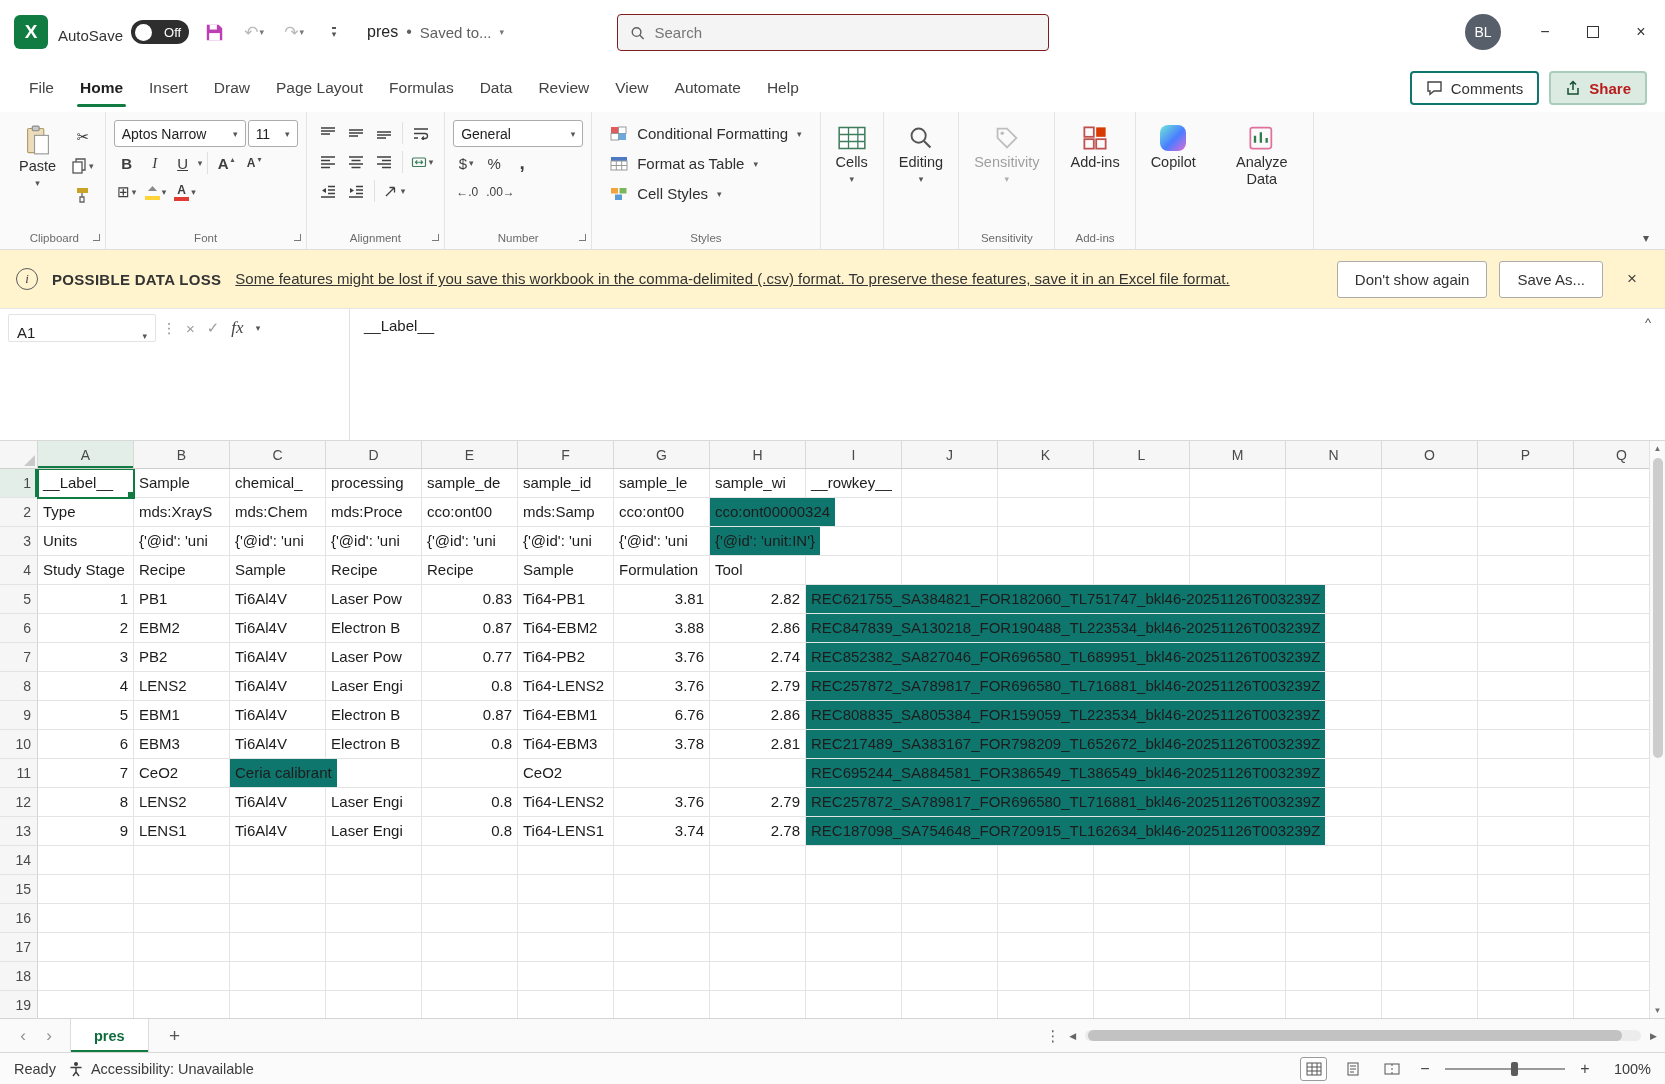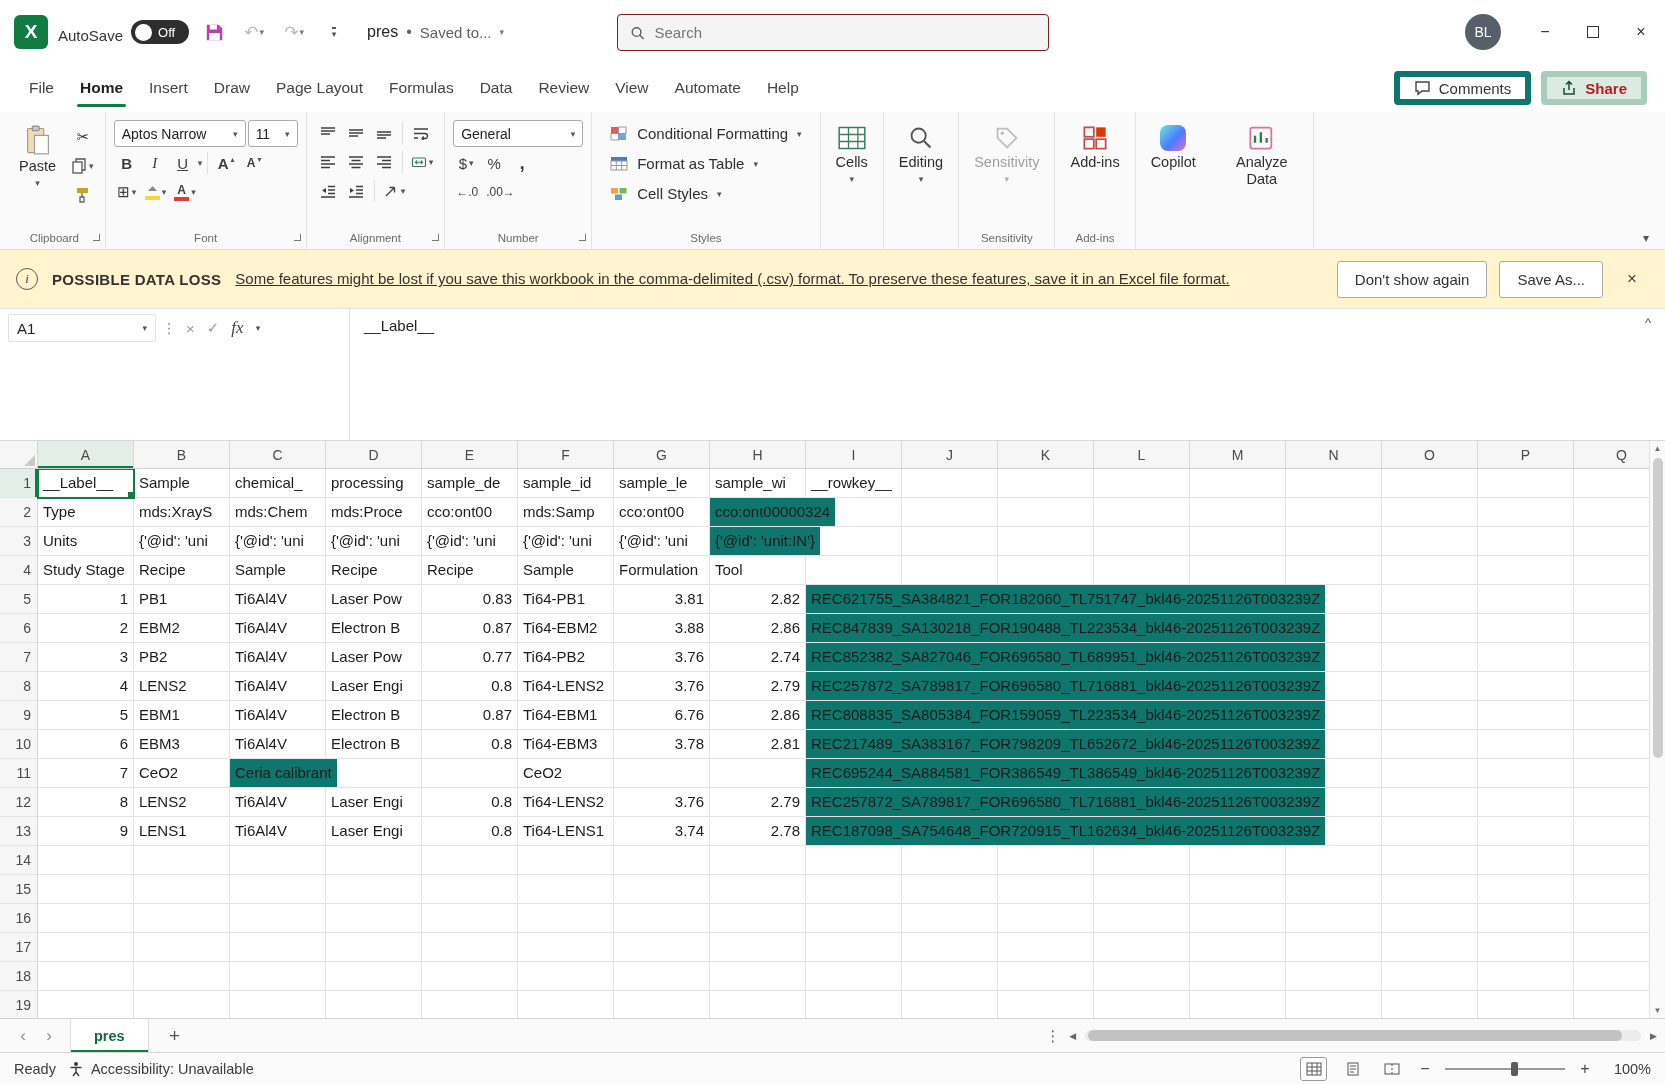--- a/index.html
+++ b/index.html
@@ -4,21 +4,21 @@
 <style>
   * { box-sizing: border-box; margin: 0; padding: 0; }
   html,body { width:1665px; height:1084px; overflow:hidden; }
   body { font-family:"Liberation Sans", sans-serif; background:#fff; color:#222; }
   .app { width:1665px; height:1084px; display:flex; flex-direction:column; background:#fff; }
 
   
   .titlebar { height:64px; flex:none; display:flex; align-items:center; gap:10px; padding-left:14px; background:#fff; position:relative; }
   .excel-logo { width:34px; height:34px; background:#107C41; border-radius:6px; color:#fff; font-weight:700; font-size:19px; display:flex; align-items:center; justify-content:center; flex:none; }
   .autosave { display:flex; align-items:flex-end; gap:8px; font-size:15px; color:#333; }
-  .toggle { width:58px; height:24px; background:#2e2e2e; border-radius:12px; display:flex; align-items:center; gap:6px; padding:0 8px 0 4px; color:#fff; font-size:13px; cursor:pointer; }
+  .toggle { width:58px; height:24px; background:#2e2e2e; border-radius:12px; display:flex; align-items:center; gap:12px; padding:0 8px 0 4px; color:#fff; font-size:13px; cursor:pointer; }
   .knob { width:17px; height:17px; background:#fff; border-radius:50%; flex:none; }
   .qat-btn { min-width:30px; height:30px; display:flex; align-items:center; justify-content:center; border-radius:4px; font-size:17px; color:#444; gap:1px; }
   .qat-btn.disabled { color:#B9B9B9; }
   .mini-chev { font-size:9px; color:#777; }
   .cq-ico { display:inline-block; border-top:2px solid #555; padding-top:1px; font-size:9px; color:#555; line-height:8px; }
   .doc-title { display:flex; align-items:center; gap:8px; font-size:16px; color:#252525; margin-left:8px; cursor:pointer; }
   .doc-status { color:#616161; font-size:15px; }
   .bullet { color:#616161; }
   .search { position:absolute; left:50%; top:14px; transform:translateX(-50%); width:432px; height:37px; background:#F4F4F4; border:1px solid #7f1d1d; border-radius:4px; display:flex; align-items:center; gap:10px; padding:0 12px; }
   .search input { border:none; background:transparent; outline:none; font-size:15px; color:#5f5f5f; width:100%; font-family:inherit; }
@@ -26,21 +26,21 @@
   .avatar { width:36px; height:36px; border-radius:50%; background:#57606A; color:#fff; font-size:14px; font-weight:400; display:flex; align-items:center; justify-content:center; margin-right:20px; }
   .winbtn { width:48px; height:100%; display:flex; align-items:center; justify-content:center; font-size:16px; color:#333; }
   .maxbox { width:12px; height:12px; border:1.5px solid #333; display:inline-block; }
 
   
   .tabrow { height:48px; flex:none; display:flex; align-items:center; padding-left:16px; background:#fff; }
   .rtab { padding:0 13px; height:100%; display:flex; align-items:center; font-size:15.5px; color:#444; position:relative; cursor:pointer; }
   .rtab.active { font-weight:700; color:#1f1f1f; }
   .rtab.active::after { content:''; position:absolute; left:10px; right:10px; bottom:5px; height:3px; background:#107C41; border-radius:2px; }
   .tabrow-right { margin-left:auto; display:flex; gap:10px; padding-right:18px; align-items:center; }
-  .pillbtn { height:34px; border:6px solid #0f766e; border-radius:4px; background:#fff; display:flex; align-items:center; gap:8px; padding:0 14px; font-size:15px; color:#333; cursor:pointer; }
+  .pillbtn { height:34px; border:2px solid #0f766e; border-radius:4px; background:#fff; display:flex; align-items:center; gap:8px; padding:0 14px; font-size:15px; color:#333; cursor:pointer; }
   .sharebtn { background:#DCEBE2; border-color:#A9CDBA; color:#b91c1c; font-weight:600; }
 
   
   .ribbon { height:138px; flex:none; background:#FAFAFA; border-bottom:1px solid #DEDEDE; display:flex; position:relative; padding-left:4px; }
   .rgroup { display:flex; flex-direction:column; border-right:1px solid #E4E4E4; padding:6px 8px 0; position:relative; flex:none; }
   .rg-body { flex:1; display:flex; gap:6px; align-items:flex-start; }
   .rg-label { height:22px; display:flex; align-items:center; justify-content:center; font-size:11.5px; color:#6b6b6b; }
   .launcher { position:absolute; right:5px; bottom:8px; width:7px; height:7px; border-right:1.5px solid #7a7a7a; border-bottom:1.5px solid #7a7a7a; cursor:pointer; }
   .bigbtn { display:flex; flex-direction:column; align-items:center; gap:3px; padding:7px 7px 3px; border-radius:4px; font-size:14.5px; color:#2f2f2f; text-align:center; line-height:1.15; cursor:pointer; }
   .chev { font-size:9px; color:#555; }
@@ -66,21 +66,21 @@
   .warn-ico { width:22px; height:22px; border-radius:50%; border:1.6px solid #5C5C5C; color:#444; display:flex; align-items:center; justify-content:center; font-size:13px; font-style:italic; font-family:"Liberation Serif",serif; flex:none; }
   .warn-title { font-weight:700; font-size:15px; color:#333; flex:none; letter-spacing:.3px; }
   .warn-msg { font-size:15px; color:#333; text-decoration:underline; line-height:1.45; max-width:1010px; cursor:pointer; }
   .warn-actions { margin-left:auto; display:flex; gap:12px; align-items:center; flex:none; }
   .warnbtn { background:#fff; border:1px solid #ABABAB; height:37px; padding:0 17px; font-size:15px; color:#333; border-radius:3px; display:flex; align-items:center; cursor:pointer; white-space:nowrap; }
   .warn-close { width:34px; height:34px; display:flex; align-items:center; justify-content:center; font-size:17px; color:#444; cursor:pointer; }
 
   
   .fbar { height:132px; flex:none; display:flex; background:#fff; border-top:1px solid #E6E6E6; }
   .fbar-left { width:350px; flex:none; border-right:1px solid #E0E0E0; display:flex; align-items:flex-start; padding:5px 0 0 8px; gap:6px; }
-  .namebox { width:148px; height:28px; display:flex; align-items:center; justify-content:space-between; padding:0 8px; font-size:15px; color:#222; border:1px solid #E3E3E3; border-radius:2px; cursor:pointer; }
+  .namebox { width:148px; height:28px; display:flex; align-items:flex-end; justify-content:space-between; padding:0 8px; font-size:15px; color:#222; border:1px solid #E3E3E3; border-radius:2px; cursor:pointer; }
   .fx-controls { display:flex; align-items:center; gap:12px; padding-top:4px; padding-left:4px; }
   .fxgray { color:#9a9a9a; font-size:15px; cursor:pointer; }
   .fxbtn { font-family:"Liberation Serif",serif; font-style:italic; font-size:17px; color:#444; cursor:pointer; }
   .dots { color:#8a8a8a; font-size:14px; padding-top:6px; }
   .fbar-right { flex:1; position:relative; padding:8px 34px 0 14px; font-size:15px; color:#1f1f1f; }
   .fbar-collapse { position:absolute; right:14px; top:6px; color:#555; font-size:13px; cursor:pointer; }
 
   
   .grid { height:578px; flex:none; position:relative; background:#fff; border-top:1px solid #D8D8D8; }
   .gridcols { display:flex; height:28px; width:1649px; background:#F6F6F6; border-bottom:1px solid #CFCFCF; overflow:hidden; }

